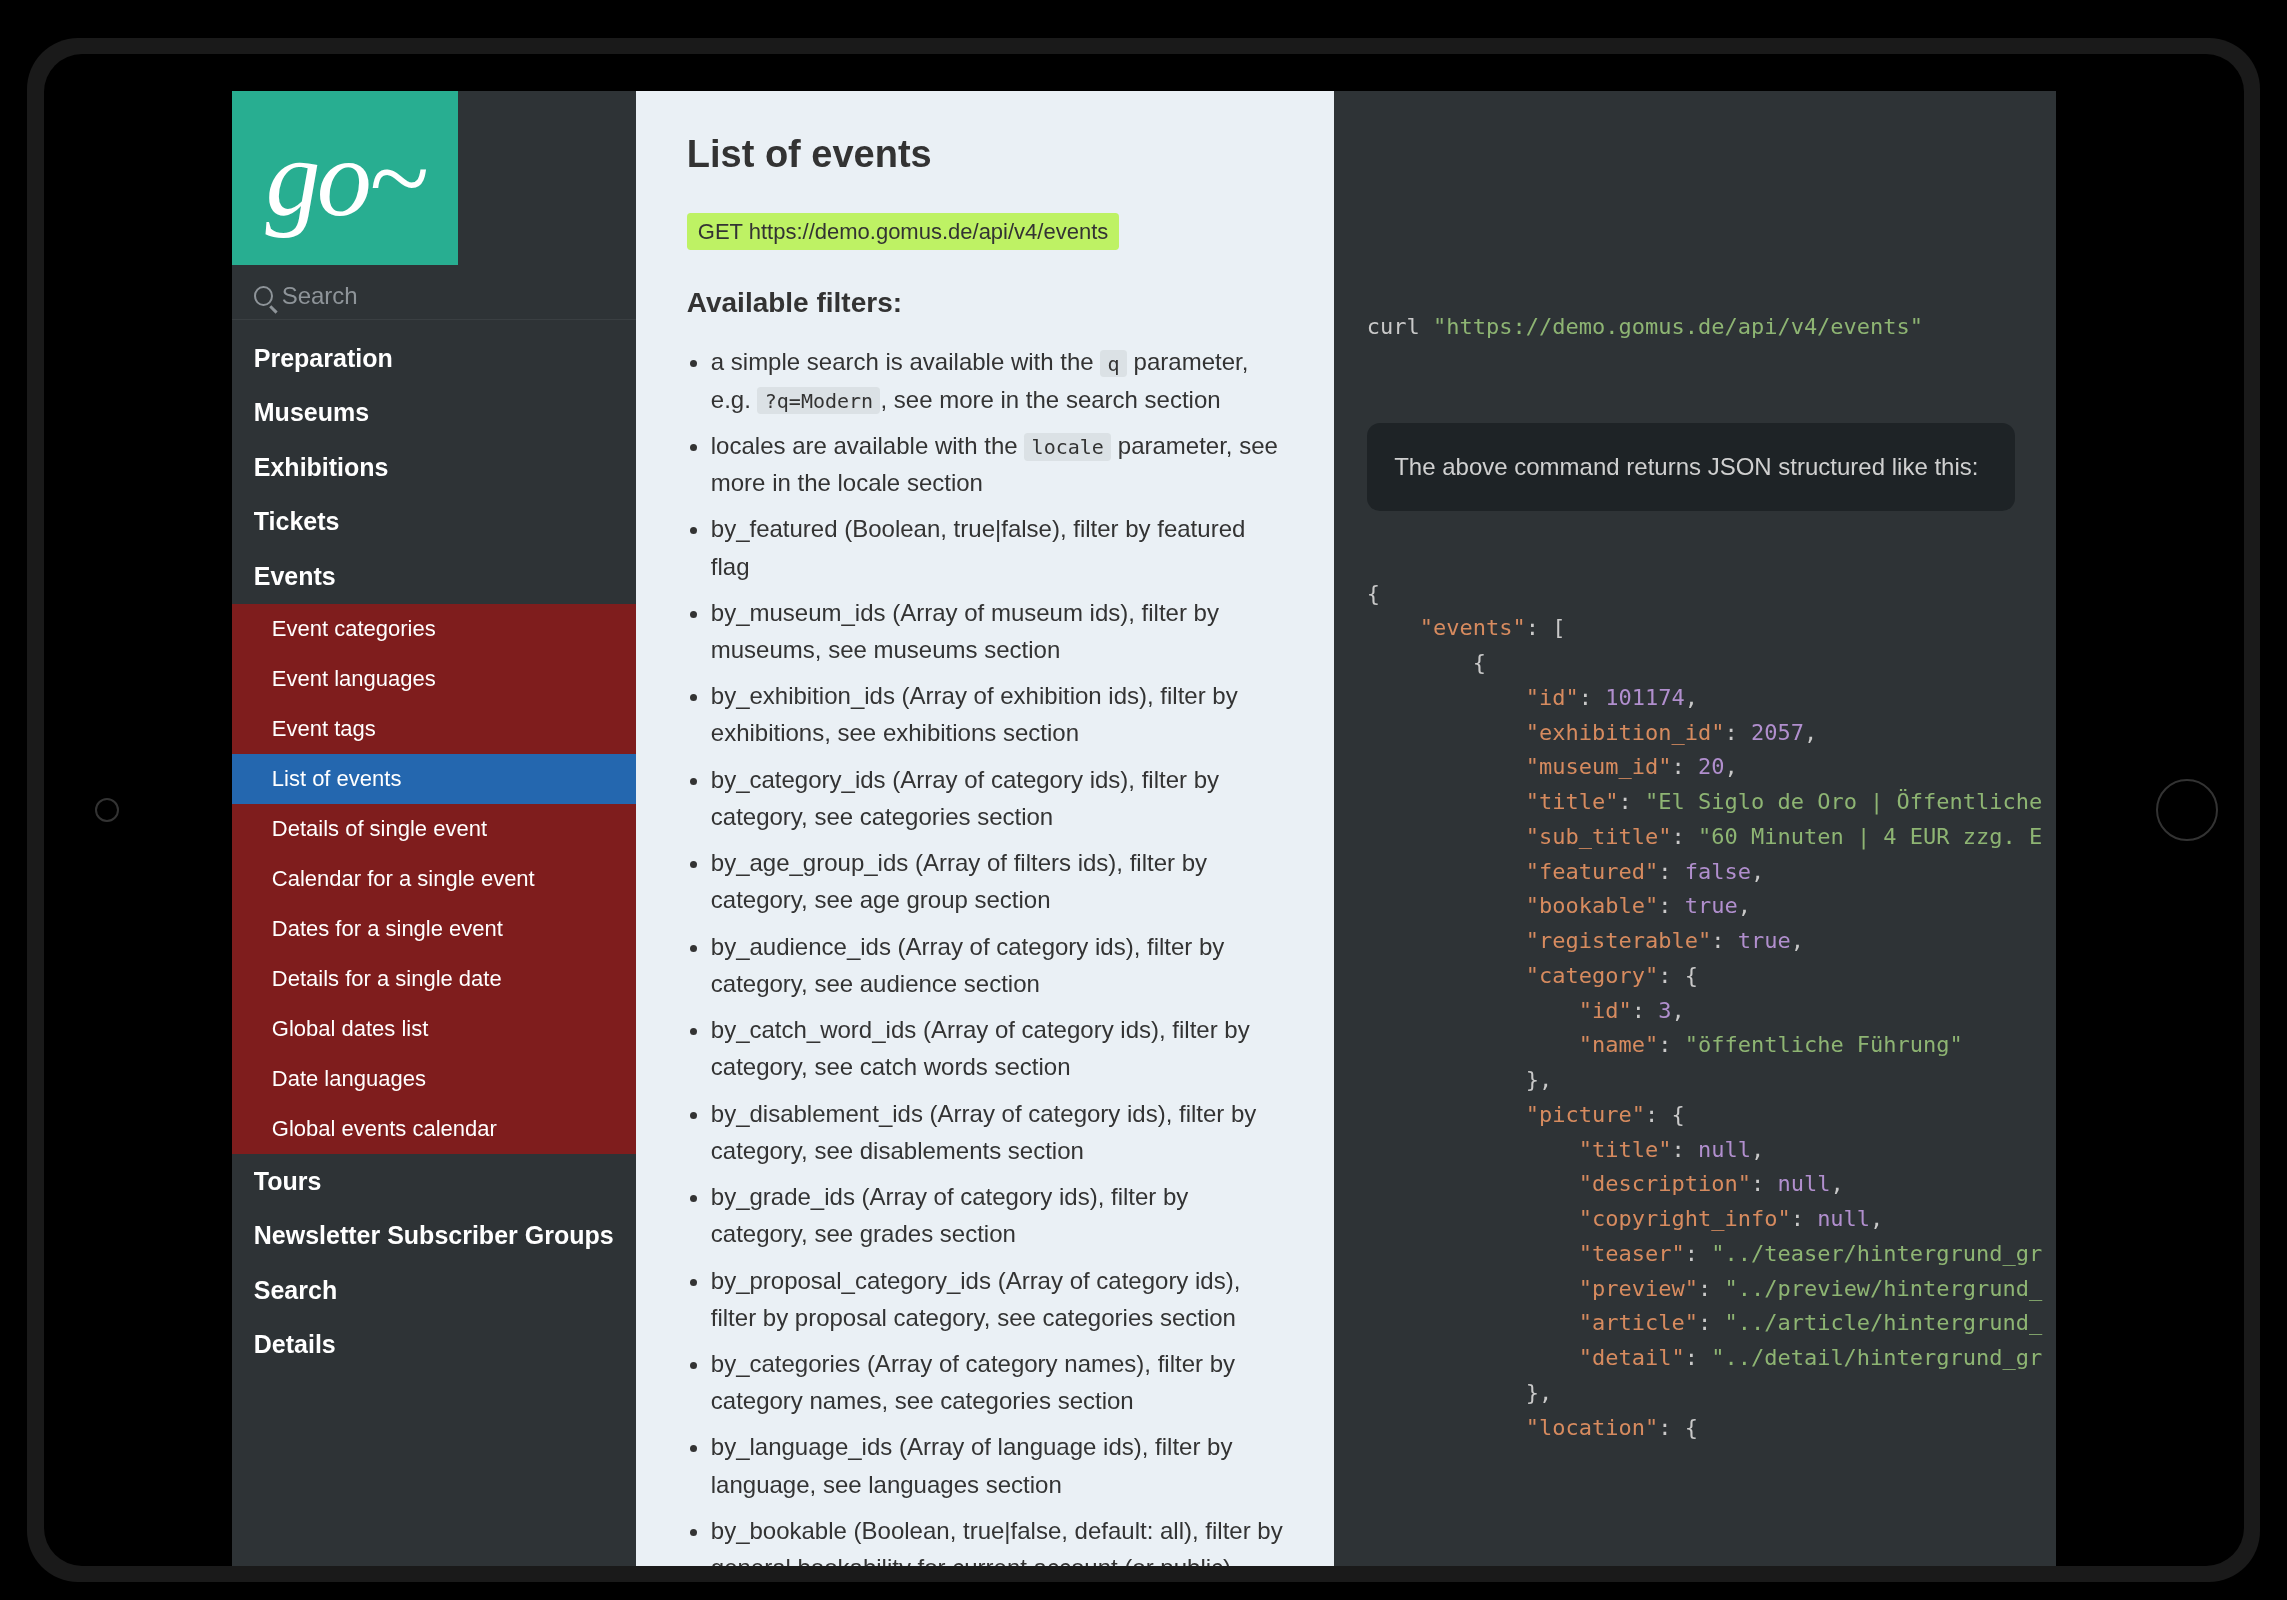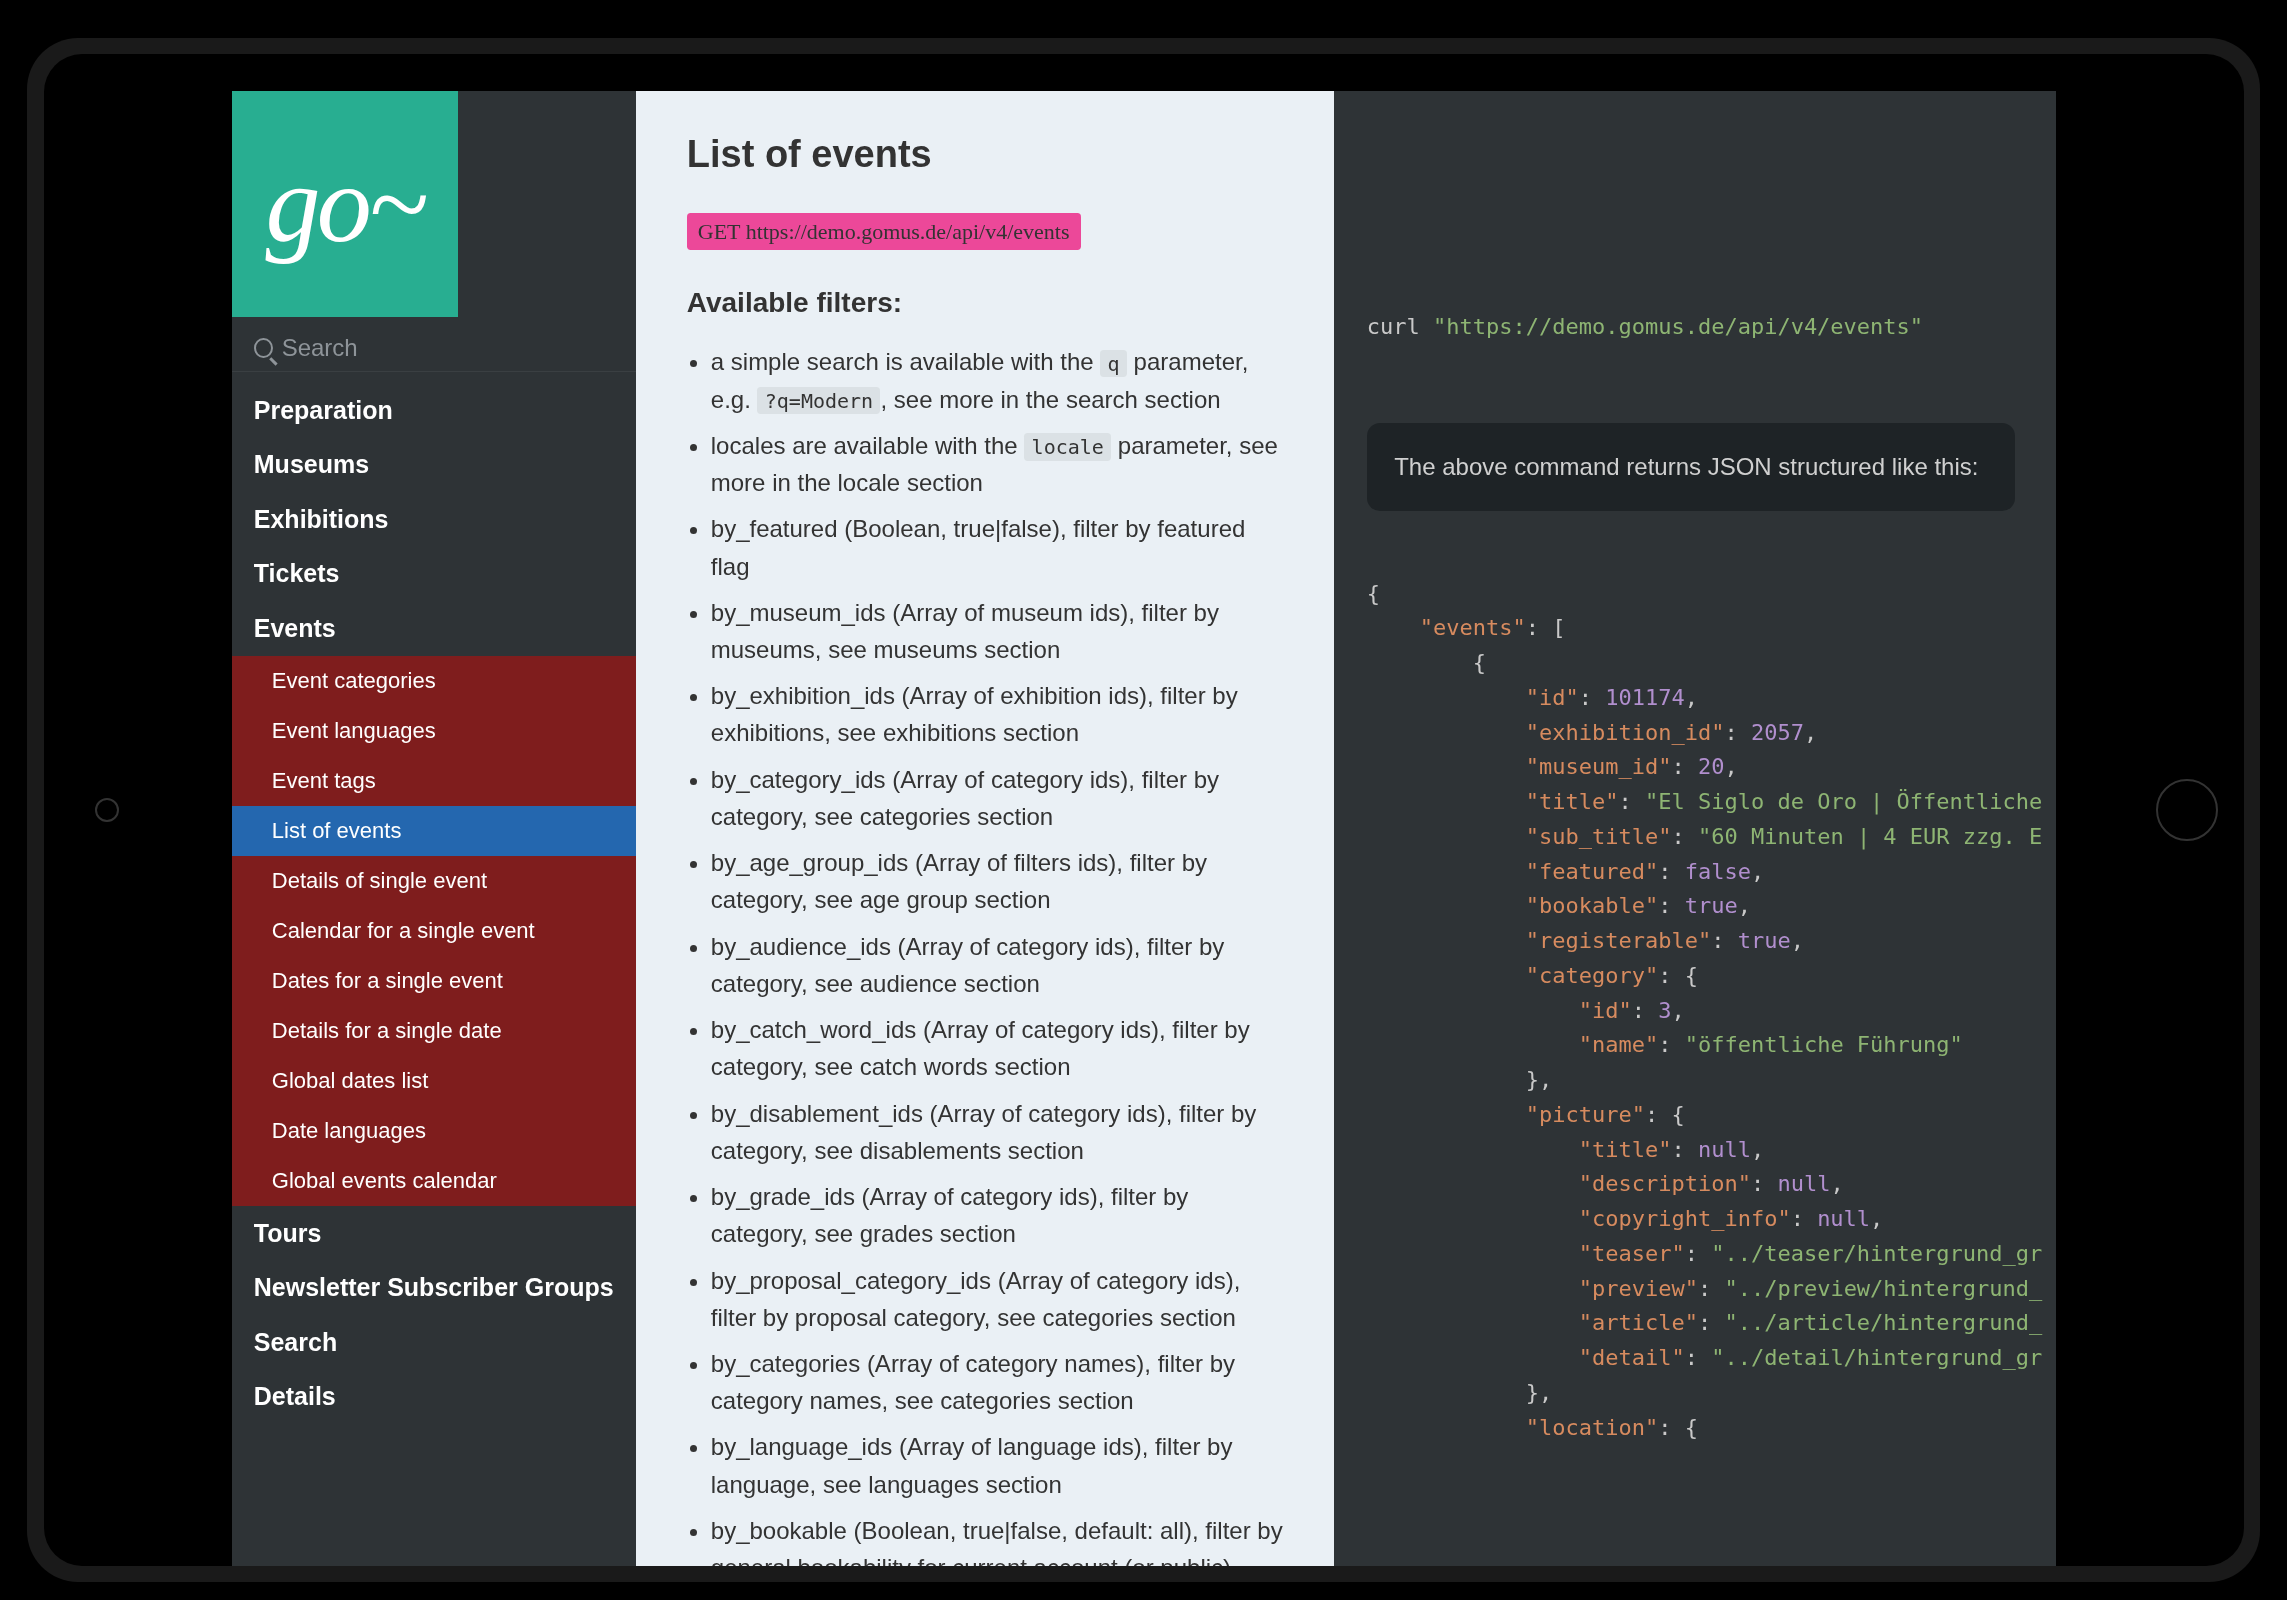--- a/index.html
+++ b/index.html
@@ -4,35 +4,35 @@
 <style>
 *{margin:0;padding:0;box-sizing:border-box}
 body{background:#000;font-family:-apple-system,BlinkMacSystemFont,"Segoe UI",Helvetica,Arial,sans-serif;width:2288px;height:1601px;overflow:hidden}
 .tablet{position:absolute;top:38px;left:27.4px;width:2233px;height:1544px;background:#1a1a1a;border-radius:51px;box-shadow:0 18.3px 55px rgba(0,0,0,.6)}
 .bezel{position:absolute;inset:16.4px;background:#000;border-radius:38px}
 .home-btn{position:absolute;right:25.6px;top:50%;transform:translateY(-50%);width:62px;height:62px;border:2.7px solid #333;border-radius:50%}
 .cam{position:absolute;left:51px;top:50%;transform:translateY(-50%);width:24px;height:24px;border:2.7px solid #333;border-radius:50%}
 .screen{position:absolute;top:37px;left:188px;right:188px;bottom:0;background:#2e3336;display:flex;overflow:hidden}
 
 .sidebar{width:404px;background:#2e3336;display:flex;flex-direction:column;flex-shrink:0}
-.logo{width:226px;height:226px;background:#28ae91;display:flex;align-items:center;justify-content:center;font-family:Georgia,serif;font-size:110px;color:#fff;font-style:italic;letter-spacing:-3.7px}
+.logo{width:226px;height:174px;background:#28ae91;display:flex;align-items:center;justify-content:center;font-family:Georgia,serif;font-size:110px;color:#fff;font-style:italic;letter-spacing:-3.7px}
 .search-wrap{padding:16.4px 22px 9.1px;border-bottom:0.9px solid #3a3f42}
 .search-box{display:flex;align-items:center;gap:9.1px}
 .search-box input{background:transparent;border:none;outline:none;color:#fff;font-size:24px;width:100%}
 .search-box input::placeholder{color:#8e9499}
 .search-icon{width:20px;height:20px;border:2.7px solid #8e9499;border-radius:50%;position:relative}
 .search-icon::after{content:"";position:absolute;bottom:-7.3px;right:-7.3px;width:9.1px;height:2.7px;background:#8e9499;transform:rotate(45deg)}
 .nav{flex:1;overflow-y:auto;padding-top:11px}
 .nav-item{padding:12.8px 22px;color:#fff;font-size:25px;font-weight:600;cursor:pointer}
 .nav-sub{padding:12px 22px 12px 40px;color:#fff;font-size:22px;font-weight:500;cursor:pointer;background:#7f1d1d}
 .nav-sub.active{background:#2467af}
 
 .content{width:698px;background:#eaf0f5;padding:42px 51px;overflow-y:auto;flex-shrink:0}
 .content h1{font-size:38px;font-weight:700;color:#333;margin-bottom:37px}
-.endpoint{display:inline-block;background:#ec4899;padding:5.5px 11px;font-family:Liberation Serif, serif;font-size:22px;color:#333;border-radius:3.7px;margin-bottom:37px}
+.endpoint{display:inline-block;background:#bef264;padding:5.5px 11px;font-family:Liberation Sans, sans-serif;font-size:22px;color:#333;border-radius:3.7px;margin-bottom:37px}
 .content h2{font-size:28px;font-weight:700;color:#333;margin-bottom:24px}
 .content ul{list-style:disc;padding-left:24px}
 .content li{font-size:24px;color:#333;line-height:1.55;margin-bottom:9.1px}
 .content code{background:#dbe1e5;padding:1.8px 7.3px;font-family:"SFMono-Regular",Consolas,monospace;font-size:20px;border-radius:3.7px}
 
 .codepane{flex:1;background:#2e3336;padding:0 8px 0 33px;overflow:hidden;position:relative}
 .curl-block{margin-top:223px;font-family:"SFMono-Regular",Consolas,monospace;font-size:22px;white-space:nowrap}
 .c-cmd{color:#c9c9c9}
 .c-str{color:#8eb573}
 .note-box{margin-top:84px;margin-right:33px;background:#1e2326;padding:25.6px 27.4px;border-radius:13px;color:#d0d0d0;font-size:24px;line-height:1.5}

